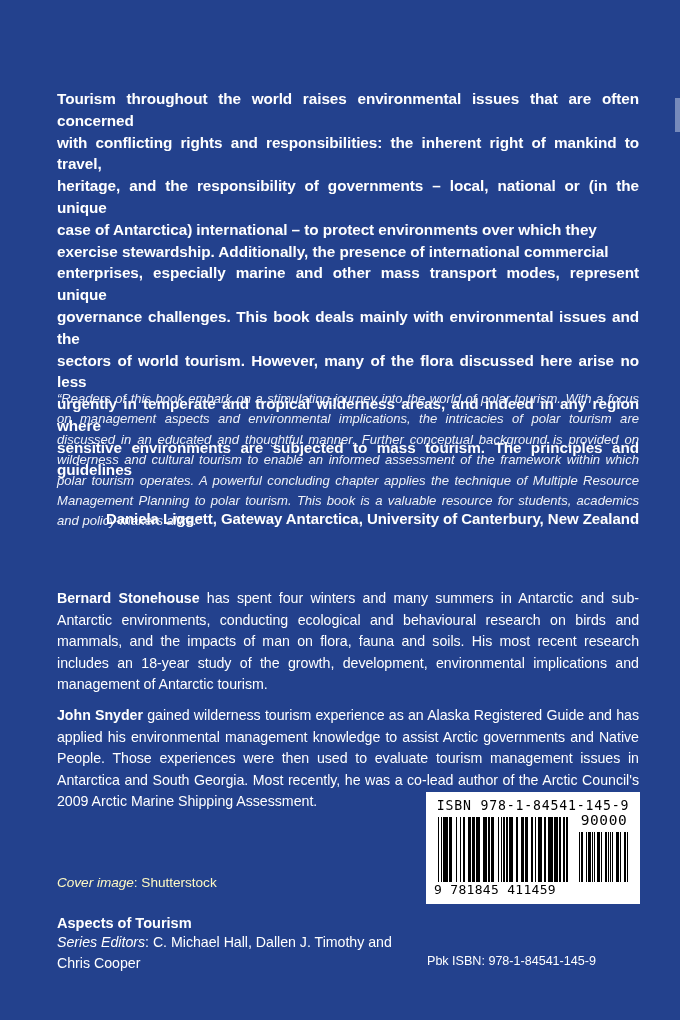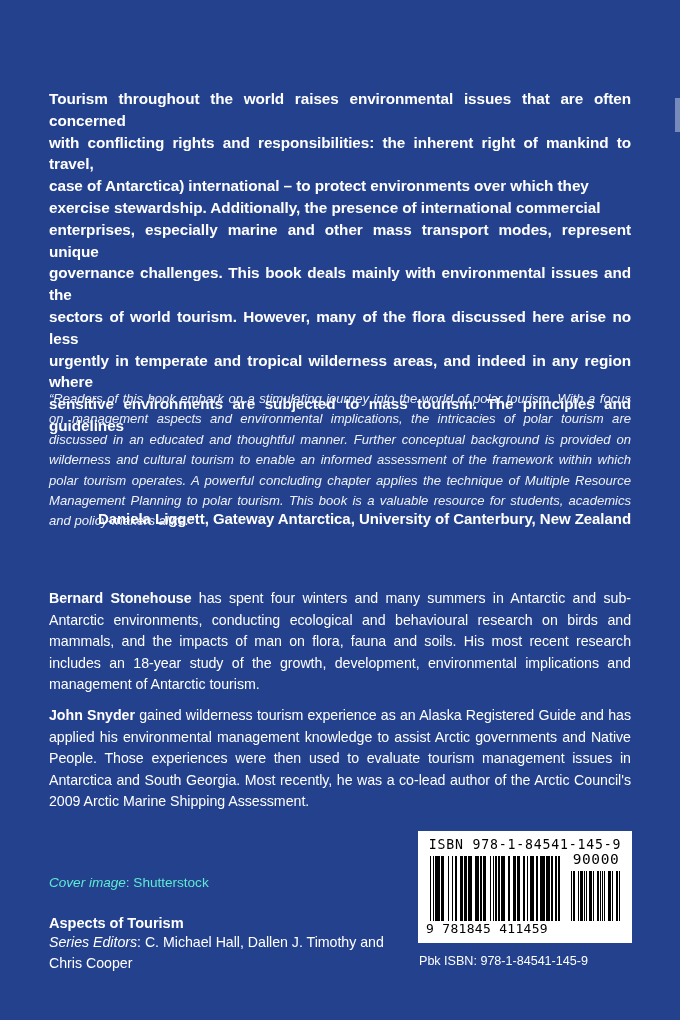--- a/index.html
+++ b/index.html
@@ -12,20 +12,21 @@
     background: #23418d;
     font-family: "Liberation Sans", sans-serif;
     overflow: hidden;
     position: relative;
     -webkit-font-smoothing: antialiased;
   }
   .cover {
     position: absolute;
     inset: 0;
     background: #23418d;
+    margin-left: 8px;
   }
   .content {
     position: absolute;
     left: 49px;
     top: 0;
     width: 582px;
     height: 1020px;
   }
 
   
@@ -84,21 +85,21 @@
   .bio-snyder { top: 705px; }
   .bio .name {
     font-weight: bold;
   }
 
   
   .cover-credit {
     position: absolute;
     left: 0;
     top: 873px;
-    color: #5eead4;
+    color: #fef9c3;
     font-size: 13.6px;
     line-height: 19px;
     letter-spacing: -0.02px;
   }
   .cover-credit .lbl { font-style: italic; }
 
   .series-title {
     position: absolute;
     left: 0;
     top: 913px;
@@ -117,21 +118,21 @@
     font-size: 14.2px;
     line-height: 20.5px;
     letter-spacing: -0.02px;
   }
   .series-editors .lbl { font-style: italic; text-align: center; }
 
   
   .barcode-box {
     position: absolute;
     left: 418px;
-    top: 831px;
+    top: 792px;
     width: 214px;
     height: 112px;
     background: #ffffff;
     box-sizing: border-box;
     padding: 0;
   }
   .barcode-isbn-text {
     position: absolute;
     left: 0;
     top: 6px;
@@ -212,20 +213,21 @@
 
 <div class="cover">
 
   <div class="edge-artifact"></div>
 
   <div class="content">
 
     <div class="blurb">
       <span>Tourism throughout the world raises environmental issues that are often concerned</span>
       <span>with conflicting rights and responsibilities: the inherent right of mankind to travel,</span>
+      <span>heritage, and the responsibility of governments – local, national or (in the unique</span>
       <span>case of Antarctica) international – to protect environments over which they</span>
       <span>exercise stewardship. Additionally, the presence of international commercial</span>
       <span>enterprises, especially marine and other mass transport modes, represent unique</span>
       <span>governance challenges. This book deals mainly with environmental issues and the</span>
       <span>sectors of world tourism. However, many of the flora discussed here arise no less</span>
       <span>urgently in temperate and tropical wilderness areas, and indeed in any region where</span>
       <span>sensitive environments are subjected to mass tourism. The principles and guidelines</span>
     </div>
 
     <div class="review">“Readers of this book embark on a stimulating journey into the world of polar tourism. With a focus on management aspects and environmental implications, the intricacies of polar tourism are discussed in an educated and thoughtful manner. Further conceptual background is provided on wilderness and cultural tourism to enable an informed assessment of the framework within which polar tourism operates. A powerful concluding chapter applies the technique of Multiple Resource Management Planning to polar tourism. This book is a valuable resource for students, academics and policy-makers alike.”</div>

